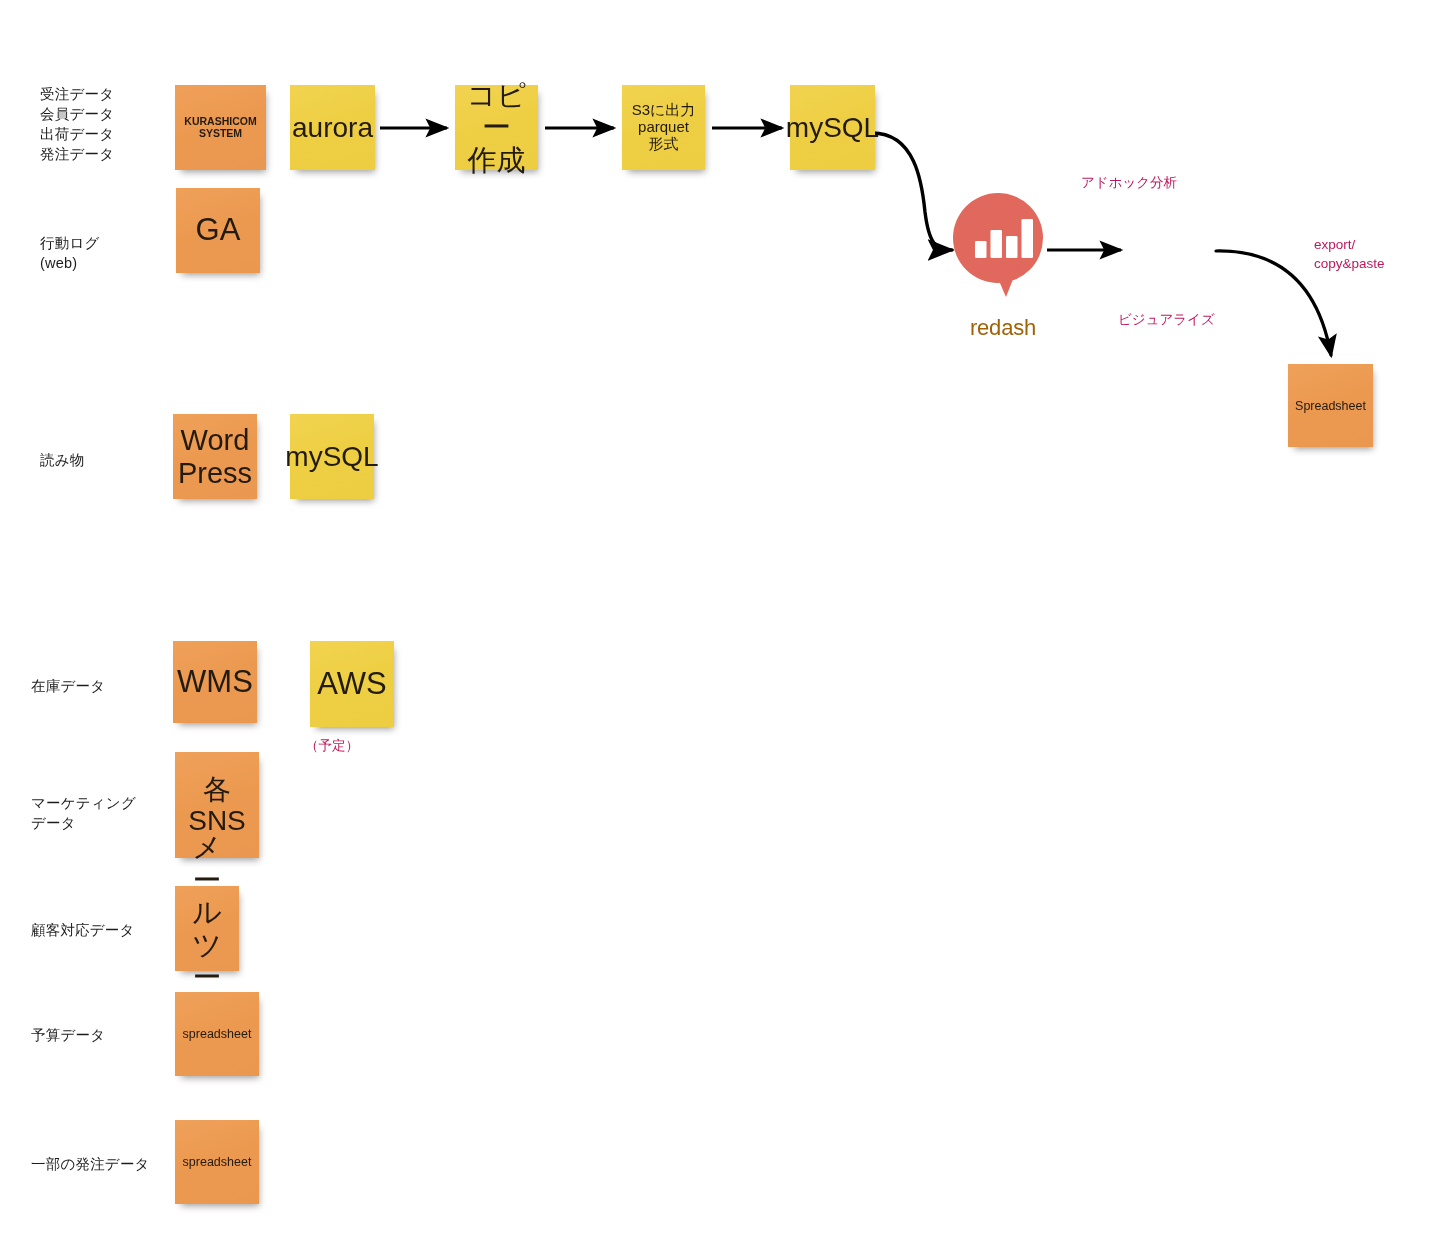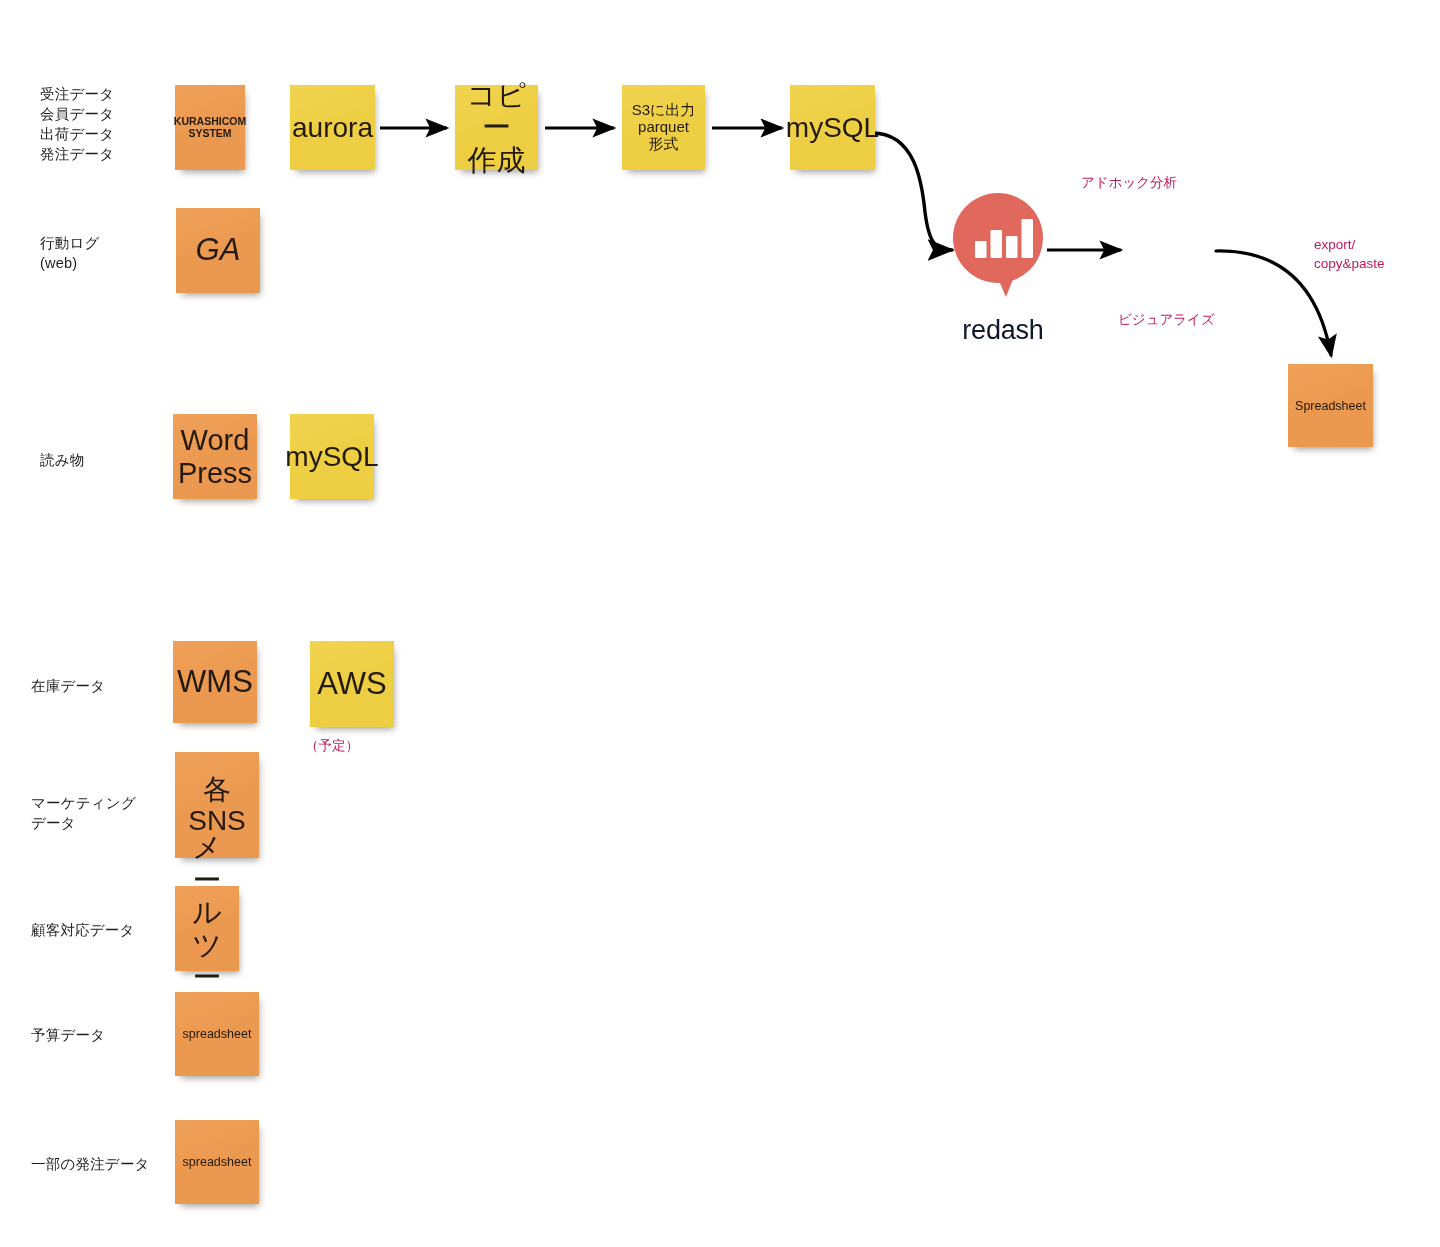--- a/index.html
+++ b/index.html
@@ -78,22 +78,22 @@
     top: 193px;
     width: 96px;
     height: 110px;
   }
   #redash-caption {
     position: absolute;
     left: 930px;
     top: 315px;
     width: 146px;
     text-align: center;
-    font-size: 27px;
-    color: #0f172a;
+    font-size: 22px;
+    color: #a16207;
     letter-spacing: -0.2px;
   }
 
   
   #arrows {
     position: absolute;
     left: 0;
     top: 0;
     width: 1440px;
     height: 1247px;
@@ -135,21 +135,21 @@
   <div class="row-label" style="left:40px; top:233px;">行動ログ
 (web)</div>
   <div class="row-label" style="left:40px; top:450px;">読み物</div>
   <div class="row-label" style="left:31px; top:676px;">在庫データ</div>
   <div class="row-label" style="left:31px; top:793px;">マーケティング
 データ</div>
   <div class="row-label" style="left:31px; top:920px;">顧客対応データ</div>
   <div class="row-label" style="left:31px; top:1025px;">予算データ</div>
   <div class="row-label" style="left:31px; top:1154px;">一部の発注データ</div>
 
-  <div class="note orange" style="left:175px; top:85px; width:70px; height:85px;">
+  <div class="note orange" style="left:175px; top:85px; width:91px; height:85px;">
     <span class="note-text fs-tiny">KURASHICOM
 SYSTEM</span>
   </div>
 
   <div class="note yellow" style="left:290px; top:85px; width:85px; height:85px;">
     <span class="note-text fs-big">aurora</span>
   </div>
 
   <div class="note yellow" style="left:455px; top:85px; width:83px; height:85px;text-align:center;">
     <span class="note-text fs-xl">コピー
@@ -159,21 +159,21 @@
   <div class="note yellow" style="left:622px; top:85px; width:83px; height:85px;">
     <span class="note-text fs-mid">S3に出力
 parquet
 形式</span>
   </div>
 
   <div class="note yellow" style="left:790px; top:85px; width:85px; height:85px;">
     <span class="note-text fs-big">mySQL</span>
   </div>
 
-  <div class="note orange" style="left:176px; top:208px; width:84px; height:85px;font-style:italic;">
+  <div class="note orange" style="left:176px; top:188px; width:84px; height:85px;">
     <span class="note-text fs-xxl">GA</span>
   </div>
 
 
   <div class="note orange" style="left:1288px; top:364px; width:85px; height:83px;">
     <span class="note-text fs-small">Spreadsheet</span>
   </div>
 
   <div class="note orange" style="left:173px; top:414px; width:84px; height:85px;">
     <span class="note-text fs-xl">Word

